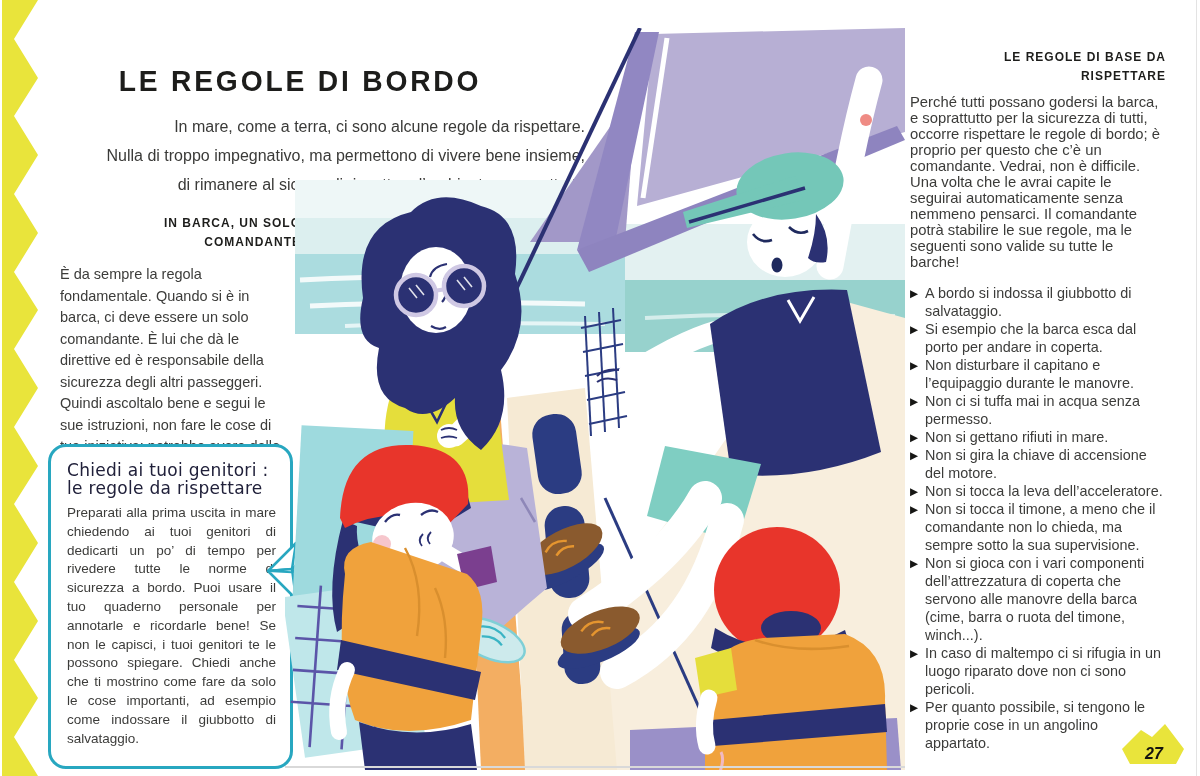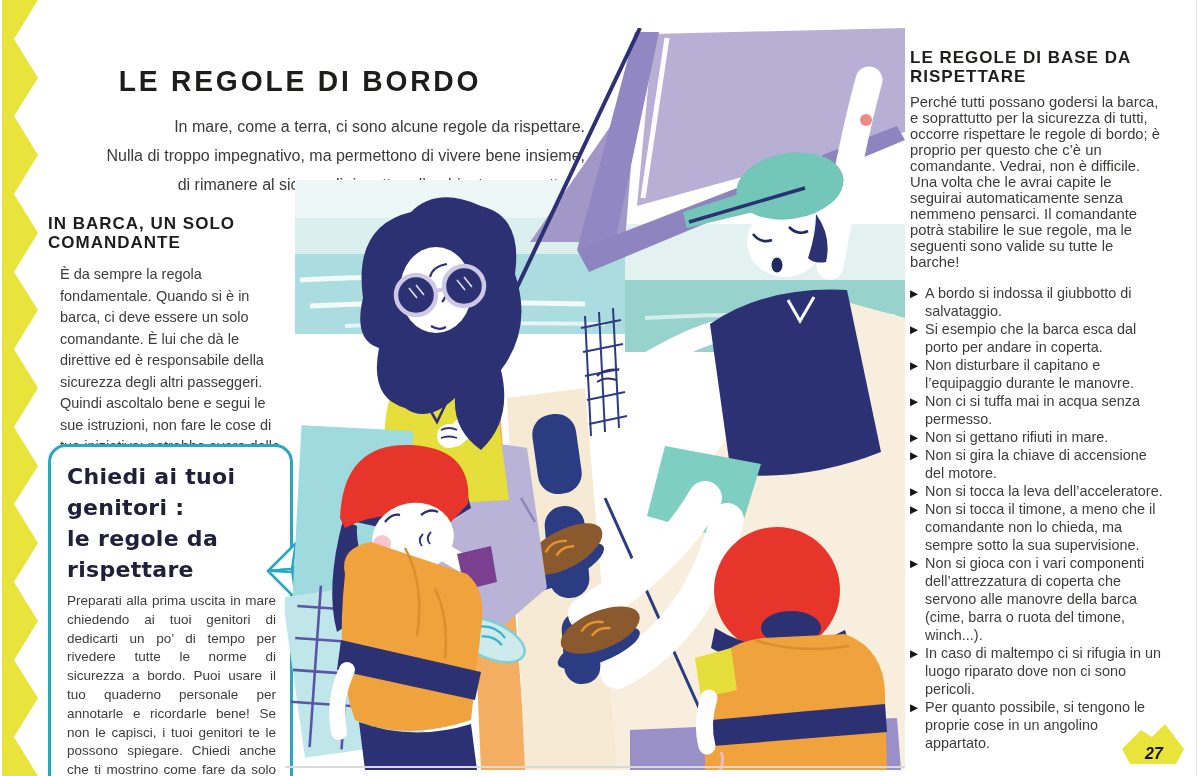--- a/index.html
+++ b/index.html
@@ -26,36 +26,36 @@
   }
   #intro{
     left:55px;top:96px;width:530px;
     font-size:16px;line-height:29px;
     text-align:right;white-space:pre-line;color:#3a3a38;
   }
 
   
   #left-col{left:48px;top:214px;width:253px;}
   .sec-heading{
-    font-size:17px;line-height:19px;letter-spacing:1px;
-    white-space:pre-line;margin:0 0 9px 0;
+    font-size:12px;line-height:19px;letter-spacing:1px;
+    white-space:pre-line;margin:0 0 9px 0;text-align:right;
   }
   .body-text{font-size:14.5px;line-height:21.5px;margin:12px;color:#3c3c3a;}
 
   
   #tip-box{
     left:48px;top:444px;width:245px;
     border:3px solid #28a7c0;border-radius:18px;
     padding:12px 14px 18px 16px;box-sizing:border-box;
     background:#ffffff;
   }
   #tip-box h3{
     margin:2px 0 7px 0;
     font-family:"DejaVu Sans", sans-serif;
-    font-weight:700;font-size:22px;line-height:31px;
+    font-weight:400;font-size:17px;line-height:18px;
     letter-spacing:.3px;color:#20203a;white-space:pre-line;
   }
   #tip-box p{
     margin:0;font-size:13.5px;line-height:18.8px;
     text-align:justify;color:#3c3c3a;
   }
   .origami{position:absolute;}
   #origami-fish{right:-24px;top:92px;}
 
   

